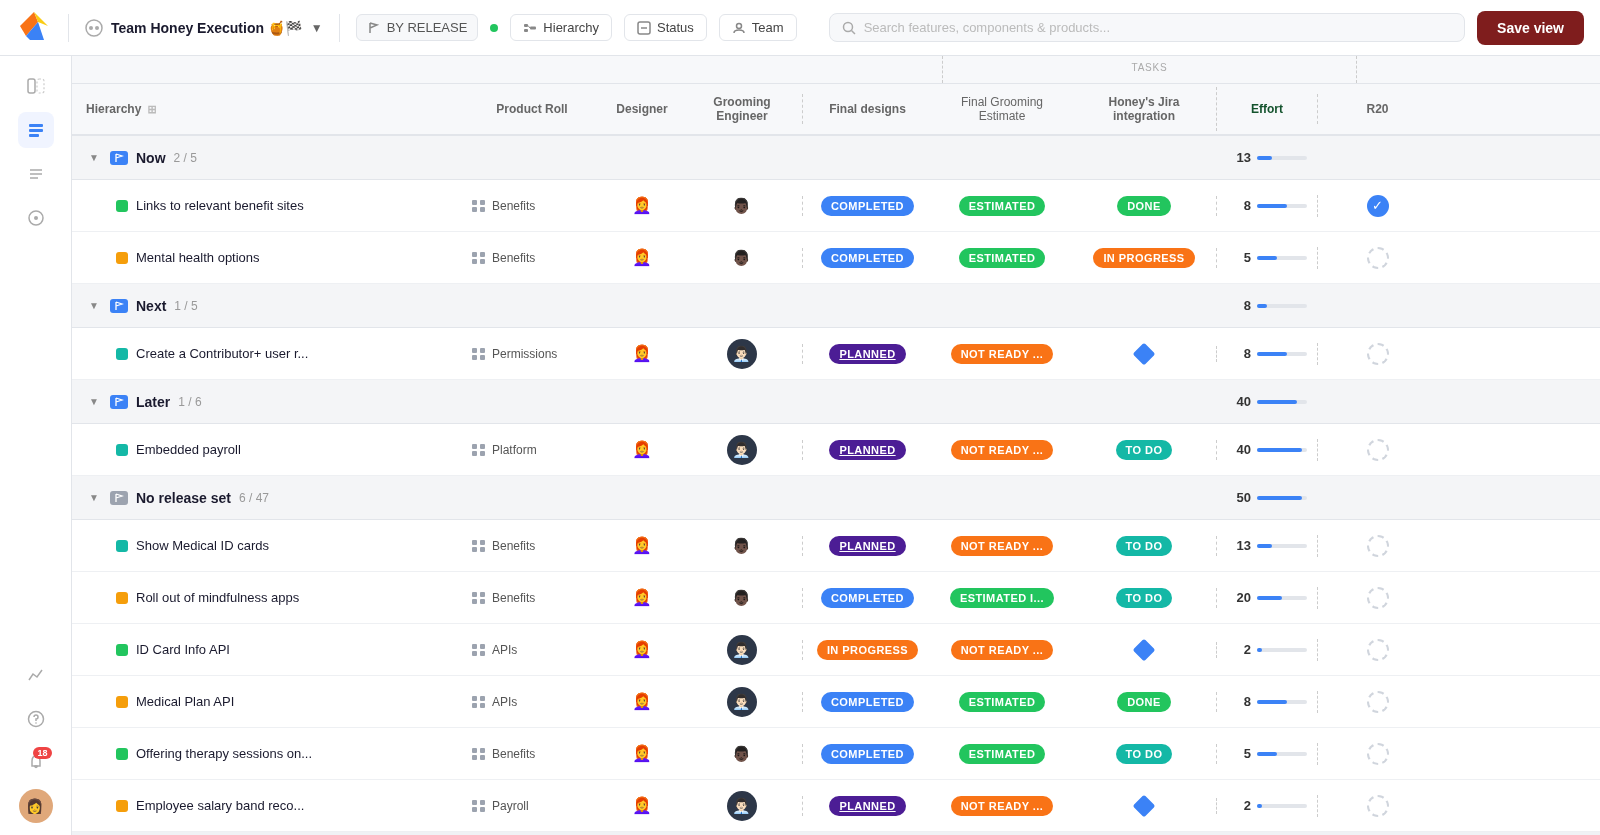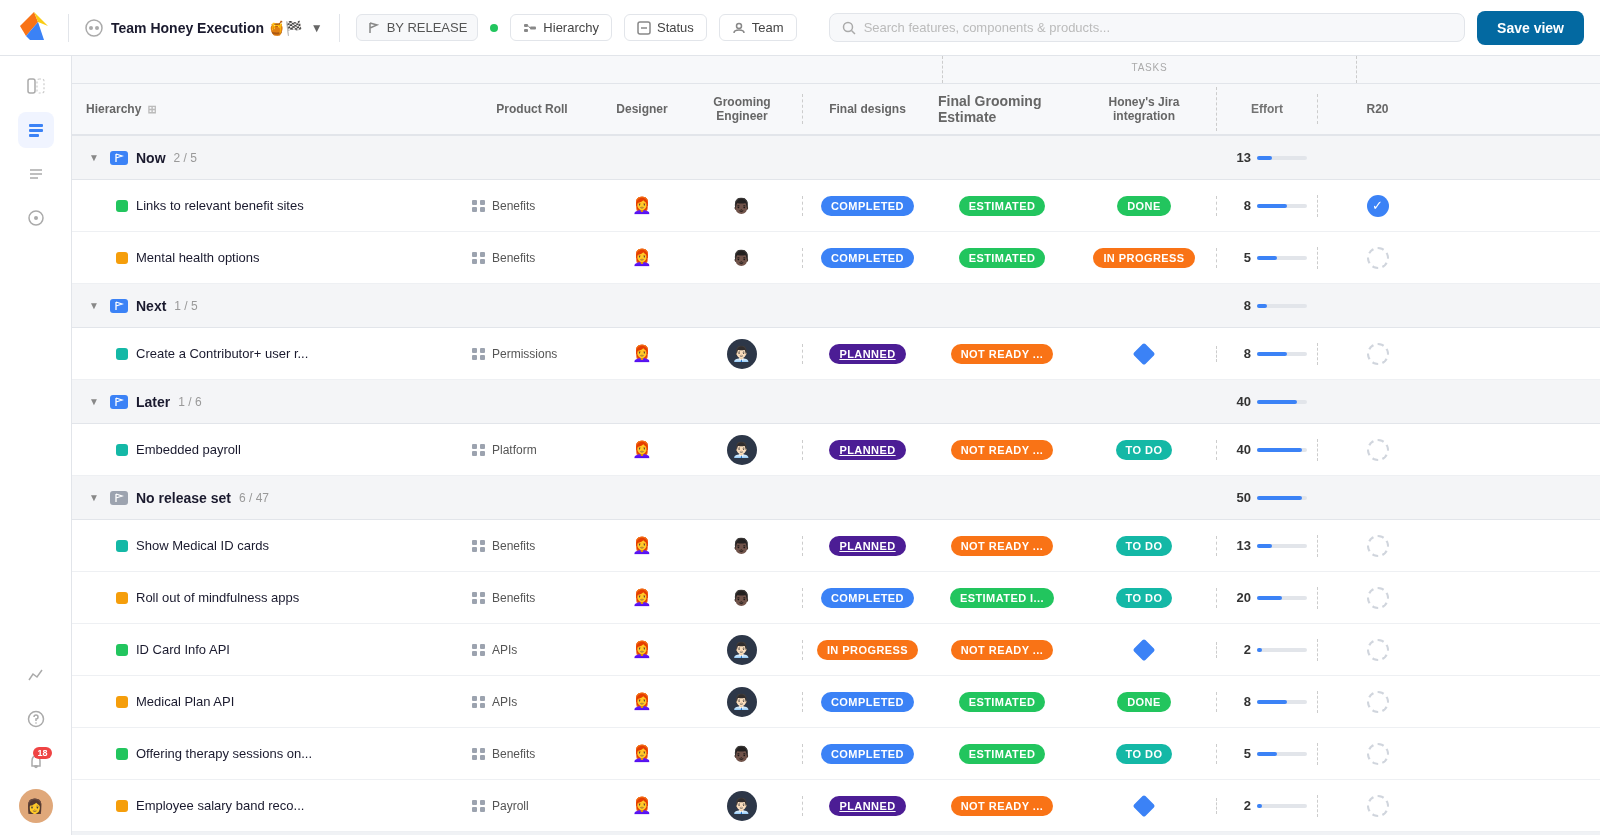--- a/index.html
+++ b/index.html
@@ -13,21 +13,21 @@
     }
     .logo { width: 36px; height: 36px; flex-shrink: 0; }
     .nav-divider { width: 1px; height: 28px; background: #e2e5ea; margin: 0 4px; }
     .view-title { display: flex; align-items: center; gap: 8px; font-weight: 600; font-size: 14px; color: #1a1a2e; }
     .caret-btn { background: none; border: none; cursor: pointer; color: #666; font-size: 12px; }
     .by-release { display: flex; align-items: center; gap: 6px; font-size: 13px; color: #555; border: 1px solid #e2e5ea; border-radius: 6px; padding: 5px 10px; background: #f7f8fa; cursor: pointer; }
     .green-dot { width: 8px; height: 8px; border-radius: 50%; background: #22c55e; }
     .nav-filter-btn { display: flex; align-items: center; gap: 6px; font-size: 13px; color: #444; border: 1px solid #e2e5ea; border-radius: 6px; padding: 5px 12px; background: #fff; cursor: pointer; }
     .nav-filter-btn svg { flex-shrink: 0; }
     .search-bar { flex: 1; display: flex; align-items: center; gap: 8px; background: #f7f8fa; border: 1px solid #e2e5ea; border-radius: 8px; padding: 6px 12px; color: #aaa; font-size: 13px; margin-left: 20px; }
-    .save-view-btn { background: #0369a1; color: #fff; border: none; border-radius: 8px; padding: 9px 20px; font-size: 14px; font-weight: 600; cursor: pointer; white-space: nowrap; }
+    .save-view-btn { background: #7f1d1d; color: #fff; border: none; border-radius: 8px; padding: 9px 20px; font-size: 14px; font-weight: 600; cursor: pointer; white-space: nowrap; }
 
     
     .sidebar {
       position: fixed; top: 56px; left: 0; bottom: 0; width: 72px;
       background: #fff; border-right: 1px solid #e2e5ea;
       display: flex; flex-direction: column; align-items: center; padding: 12px 0; gap: 8px; z-index: 99;
     }
     .sidebar-icon { width: 36px; height: 36px; display: flex; align-items: center; justify-content: center; border-radius: 8px; cursor: pointer; color: #888; font-size: 18px; position: relative; }
     .sidebar-icon:hover, .sidebar-icon.active { background: #f0f4ff; color: #3b82f6; }
     .sidebar-icon .badge { position: absolute; top: 2px; right: 2px; background: #ef4444; color: #fff; font-size: 9px; border-radius: 8px; padding: 1px 4px; font-weight: 700; }
@@ -201,27 +201,27 @@
       </div>
       <div style="flex:0 0 80px; padding:8px 6px; font-size:12px; color:#666; font-weight:600; text-align:center;">
         <div>Designer</div>
       </div>
       <div style="flex:0 0 120px; padding:8px 6px; font-size:12px; color:#666; font-weight:600; text-align:center;">
         <div>Grooming Engineer</div>
       </div>
       <div style="flex:0 0 130px; padding:8px 6px; font-size:12px; color:#666; font-weight:600; text-align:center; border-left:1px dashed #ccc;">
         <div>Final designs</div>
       </div>
-      <div style="flex:0 0 140px; padding:8px 6px; font-size:14px; color:#666; font-weight:700; ">
+      <div style="flex:0 0 140px; padding:8px 6px; font-size:12px; color:#666; font-weight:400; text-align:center;">
         <div>Final Grooming Estimate</div>
       </div>
       <div style="flex:0 0 145px; padding:8px 6px; font-size:12px; color:#666; font-weight:600; text-align:center; border-right:1px dashed #ccc;">
         <div>Honey's Jira integration</div>
       </div>
-      <div style="flex:0 0 100px; padding:8px 6px; font-size:12px; color:#737373; font-weight:600; text-align:center;">
+      <div style="flex:0 0 100px; padding:8px 6px; font-size:12px; color:#14532d; font-weight:600; text-align:center;">
         <div>Effort</div>
       </div>
       <div style="flex:0 0 120px; padding:8px 6px; font-size:12px; color:#666; font-weight:600; text-align:center; border-left:1px dashed #ccc;">
         <div>R20</div>
       </div>
     </div>
 
     <div id="table-body">
         <div class="data-row" style="background: rgb(244, 245, 247); display: flex; align-items: center; min-height: 44px; border-bottom: 1px solid rgb(226, 229, 234);">
     <div style="flex:0 0 390px; display:flex; align-items:center; gap:8px; padding:6px 14px;">

